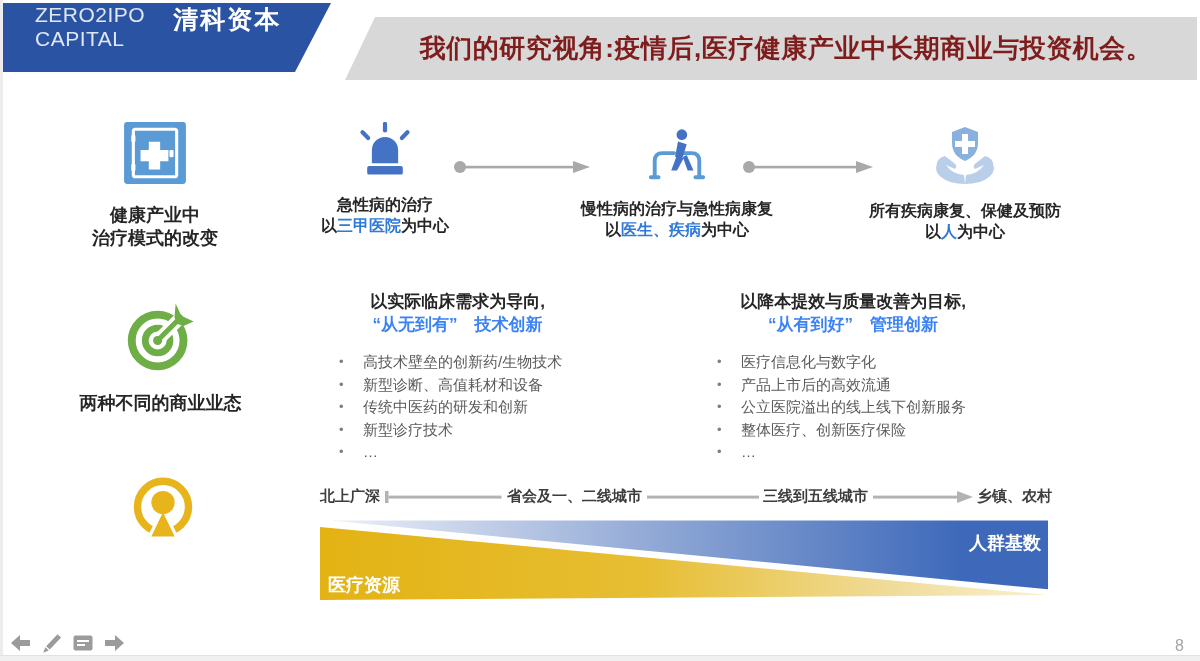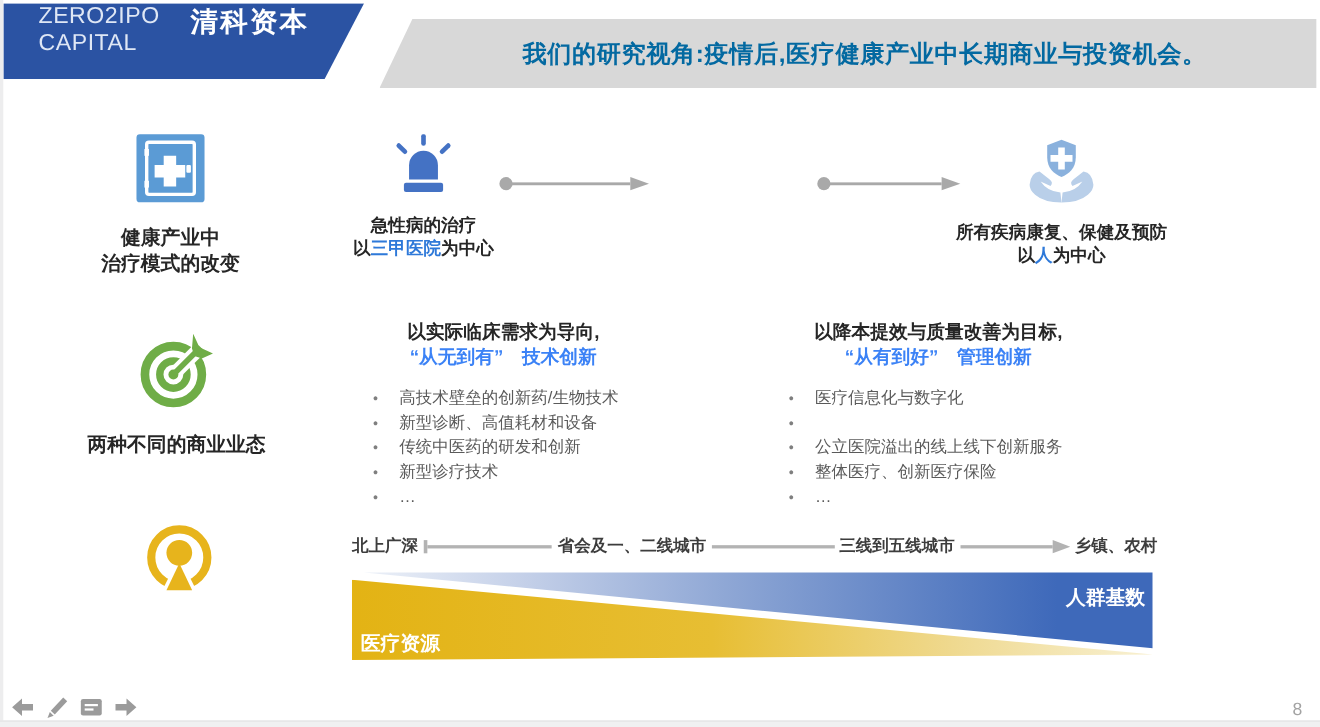--- a/index.html
+++ b/index.html
@@ -10,21 +10,21 @@
 
   
   .logo-block { position:absolute; left:3px; top:3px; width:328px; height:69px; background:#2b53a3;
     clip-path:polygon(0 0,100% 0,calc(100% - 36px) 100%,0 100%);
     display:flex; align-items:flex-start; padding-left:32px; color:#eef2fa; }
   .logo-en { font-size:21px; line-height:24px; letter-spacing:.5px; color:#dfe7f5; }
   .logo-cn { font-size:25px; font-weight:bold; color:#fff; margin-left:28px; letter-spacing:2px; }
   .title-banner { position:absolute; left:345px; top:17px; width:852px; height:63px; background:#d8d8d8;
     clip-path:polygon(30px 0,100% 0,100% 100%,0 100%);
     display:flex; align-items:center; justify-content:center; padding:0 40px 0 70px; }
-  .slide-title { font-size:22px; font-weight:bold; color:#0369a1; letter-spacing:.5px; white-space:nowrap; }
+  .slide-title { font-size:26px; font-weight:bold; color:#7f1d1d; letter-spacing:.5px; white-space:nowrap; }
 
   
   .cat { position:absolute; text-align:center; }
   .cat .cat-label { font-size:18px; font-weight:bold; color:#262626; line-height:23px; }
 
   
   .stage { position:absolute; text-align:center; }
   .stage-title { font-size:16px; font-weight:bold; color:#262626; line-height:21px; margin-top:8px; white-space:nowrap; }
   .stage-sub { font-size:16px; font-weight:bold; color:#262626; line-height:21px; white-space:nowrap; }
   .hl { color:#2e79d9; }
@@ -105,20 +105,37 @@
   </div>
 
   <div class="flow-arrow" style="left:453px; top:160px;">
     <svg width="138" height="14" viewBox="0 0 138 14">
       <circle cx="7" cy="7" r="6" fill="#a9a9a9"></circle>
       <rect x="12" y="5.8" width="108" height="2.6" fill="#a9a9a9"></rect>
       <path d="M120 1 L137 7 L120 13 z" fill="#a9a9a9"></path>
     </svg>
   </div>
 
+  <div class="stage" style="left:572px; top:124px; width:210px;">
+    <svg width="62" height="62" viewBox="0 0 64 64">
+      <g fill="none" stroke="#5b9bd5" stroke-width="4" stroke-linecap="round">
+        <path d="M9 54 V38 q0-8 8-8 h12"></path>
+        <path d="M55 54 V38 q0-8 -8-8 h-9"></path>
+        <path d="M5 55 h8 M51 55 h8"></path>
+      </g>
+      <g fill="#4472c4">
+        <circle cx="37" cy="11" r="5.5"></circle>
+        <path d="M33 18 l9 3 -4 13 h-8 z"></path>
+        <path d="M32 32 l-6 16 h6 l7-13 z"></path>
+        <path d="M38 34 l5 14 h6 l-7-16 z"></path>
+      </g>
+    </svg>
+    <div class="stage-title">慢性病的治疗与急性病康复</div>
+    <div class="stage-sub"><span>以</span><span class="hl">医生、疾病</span><span>为中心</span></div>
+  </div>
 
   <div class="flow-arrow" style="left:742px; top:160px;">
     <svg width="132" height="14" viewBox="0 0 132 14">
       <circle cx="7" cy="7" r="6" fill="#a9a9a9"></circle>
       <rect x="12" y="5.8" width="102" height="2.6" fill="#a9a9a9"></rect>
       <path d="M114 1 L131 7 L114 13 z" fill="#a9a9a9"></path>
     </svg>
   </div>
 
   <div class="stage" style="left:855px; top:124px; width:220px;">
@@ -180,20 +197,21 @@
       <div class="black">以降本提效与质量改善为目标,</div>
       <div class="blue">“从有到好”　管理创新</div>
     </div>
     <ul class="biz-list">
       <li>
           <span class="dot">•</span>
           <span>医疗信息化与数字化</span>
         </li>
       <li>
           <span class="dot">•</span>
+          <span>产品上市后的高效流通</span>
         </li>
       <li>
           <span class="dot">•</span>
           <span>公立医院溢出的线上线下创新服务</span>
         </li>
       <li>
           <span class="dot">•</span>
           <span>整体医疗、创新医疗保险</span>
         </li>
       <li>

